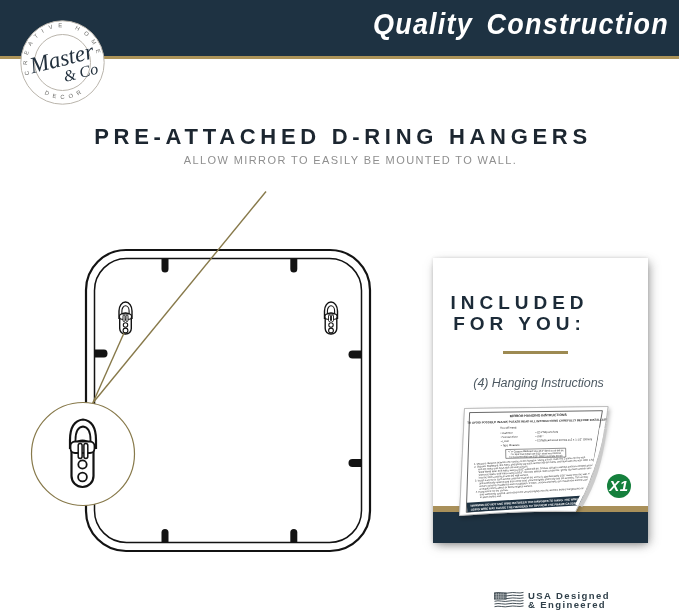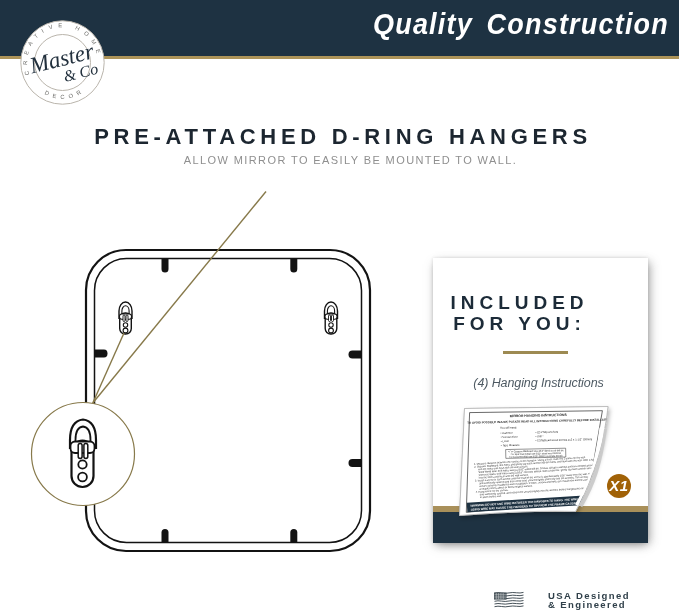--- a/index.html
+++ b/index.html
@@ -154,21 +154,21 @@
       <text x="471" y="507.3" font-size="2.9" font-weight="bold" font-style="italic" fill="#ffffff">WARNING DO NOT USE WIRE BETWEEN THE HANGERS TO HANG. THE WIRE</text>
       <text x="471" y="511.3" font-size="2.9" font-weight="bold" font-style="italic" fill="#ffffff">USING WIRE MAY CAUSE THE HANGERS TO TIP FROM THE FRAME CAUSING IT</text>
     </g>
 
     <path d="M 603,428 C 598.5,462 592.5,483 578,506" fill="none" stroke="#ffffff" stroke-width="7"></path>
   </g>
 
   <path d="M 605.5,429 C 601,462 595,483 581,506.5" fill="none" stroke="#c9c9c9" stroke-width="2.8" opacity="0.9"></path>
 </svg>
 
-<div class="abs" style="left:607px;top:474px;width:24px;height:24px;border-radius:50%;background:#a16207;color:#fff;font-weight:bold;font-style:italic;font-size:15px;text-align:center;line-height:24px;letter-spacing:0.5px;">X1</div>
+<div class="abs" style="left:607px;top:474px;width:24px;height:24px;border-radius:50%;background:#15803d;color:#fff;font-weight:bold;font-style:italic;font-size:15px;text-align:center;line-height:24px;letter-spacing:0.5px;">X1</div>
 
 <svg class="abs" style="left:494px;top:591px;" width="30" height="17" viewBox="0 0 30 17">
   <g stroke="#333f47" stroke-width="0.9" fill="none">
     <path d="M0.5,2.2 C5,0.6 10,3.4 15,1.9 C20,0.6 25,3 29.5,1.4"></path>
     <path d="M0.5,4.9 C5,3.3 10,6.1 15,4.6 C20,3.3 25,5.7 29.5,4.1"></path>
     <path d="M0.5,7.6 C5,6 10,8.8 15,7.3 C20,6 25,8.4 29.5,6.8"></path>
     <path d="M0.5,10.3 C5,8.7 10,11.5 15,10 C20,8.7 25,11.1 29.5,9.5"></path>
     <path d="M0.5,13 C5,11.4 10,14.2 15,12.7 C20,11.4 25,13.8 29.5,12.2"></path>
     <path d="M0.5,15.7 C5,14.1 10,16.9 15,15.4 C20,14.1 25,16.5 29.5,14.9"></path>
   </g>
@@ -179,13 +179,13 @@
     <line x1="0.5" y1="3.3" x2="12" y2="3.3"></line>
     <line x1="0.5" y1="5.1" x2="12" y2="5.1"></line>
     <line x1="0.5" y1="6.9" x2="12" y2="6.9"></line>
     <line x1="2.3" y1="2" x2="2.3" y2="8.2"></line>
     <line x1="4.6" y1="2" x2="4.6" y2="8.2"></line>
     <line x1="6.9" y1="2" x2="6.9" y2="8.2"></line>
     <line x1="9.2" y1="2" x2="9.2" y2="8.2"></line>
   </g>
 </svg>
 
-<div class="abs" style="left:528px;top:590.5px;font-size:9.5px;color:#30404a;letter-spacing:1.4px;line-height:9.7px;font-weight:bold;margin-left:20px;">USA Designed<br>&amp; Engineered</div>
+<div class="abs" style="left:528px;top:590.5px;font-size:9.5px;color:#30404a;letter-spacing:1.4px;line-height:9.7px;font-weight:bold;">USA Designed<br>&amp; Engineered</div>
 
 </body></html>

